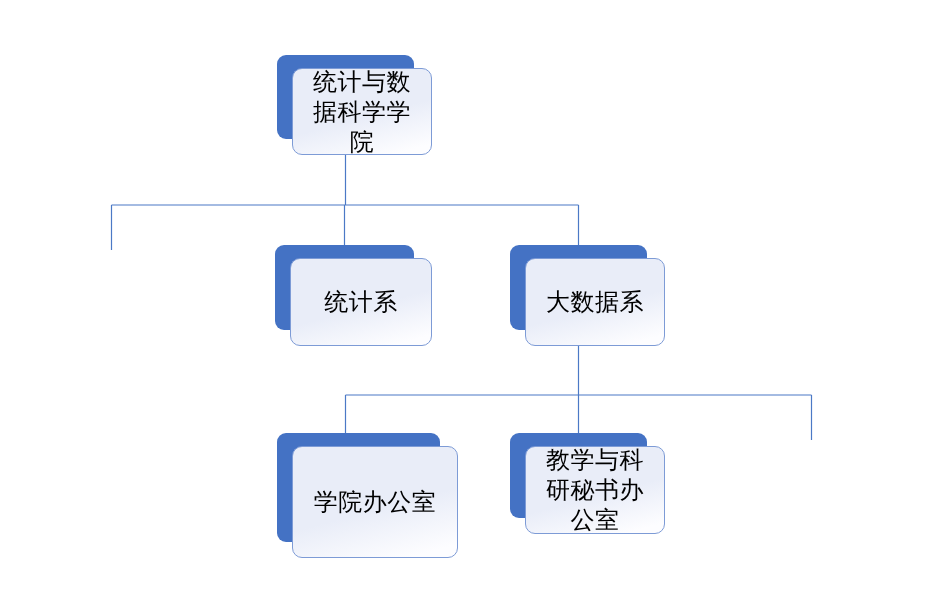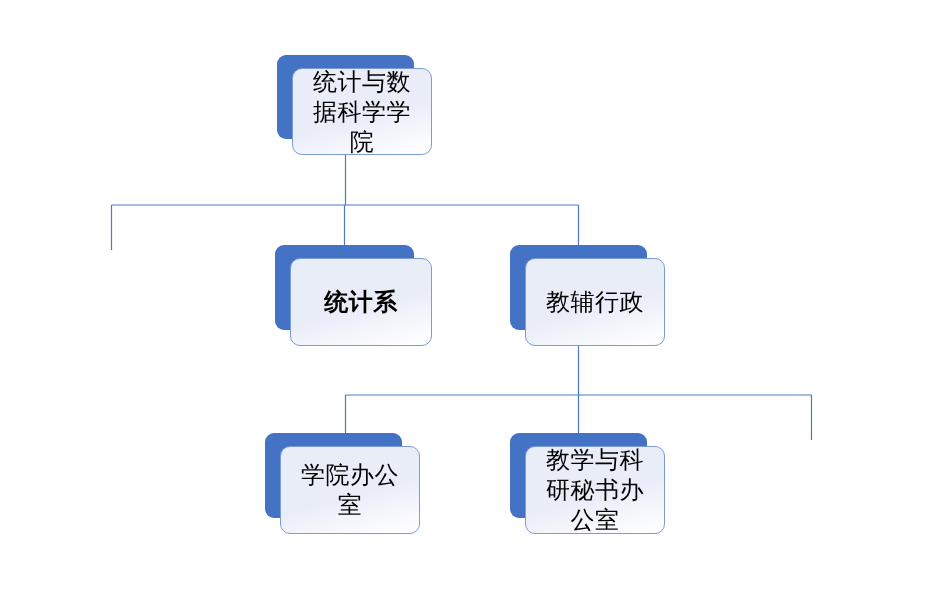--- a/index.html
+++ b/index.html
@@ -76,35 +76,35 @@
   </svg>
 
   <div class="node" style="left:292px; top:68px; width:140px; height:87px;">
     <div class="back"></div>
     <div class="front">
       <span class="label">统计与数据科学学院</span>
     </div>
   </div>
 
 
-  <div class="node" style="left:290px; top:258px; width:142px; height:88px;font-weight:bold;">
+  <div class="node" style="left:290px; top:258px; width:142px; height:88px;">
     <div class="back"></div>
     <div class="front">
       <span class="label">统计系</span>
     </div>
   </div>
 
   <div class="node" style="left:525px; top:258px; width:140px; height:88px;">
     <div class="back"></div>
     <div class="front">
-      <span class="label">教辅行政</span>
+      <span class="label">大数据系</span>
     </div>
   </div>
 
-  <div class="node" style="left:280px; top:446px; width:140px; height:88px;">
+  <div class="node" style="left:292px; top:446px; width:140px; height:112px;padding-left:26px;">
     <div class="back"></div>
     <div class="front">
       <span class="label">学院办公室</span>
     </div>
   </div>
 
   <div class="node" style="left:525px; top:446px; width:140px; height:88px;">
     <div class="back"></div>
     <div class="front">
       <span class="label">教学与科研秘书办公室</span>

